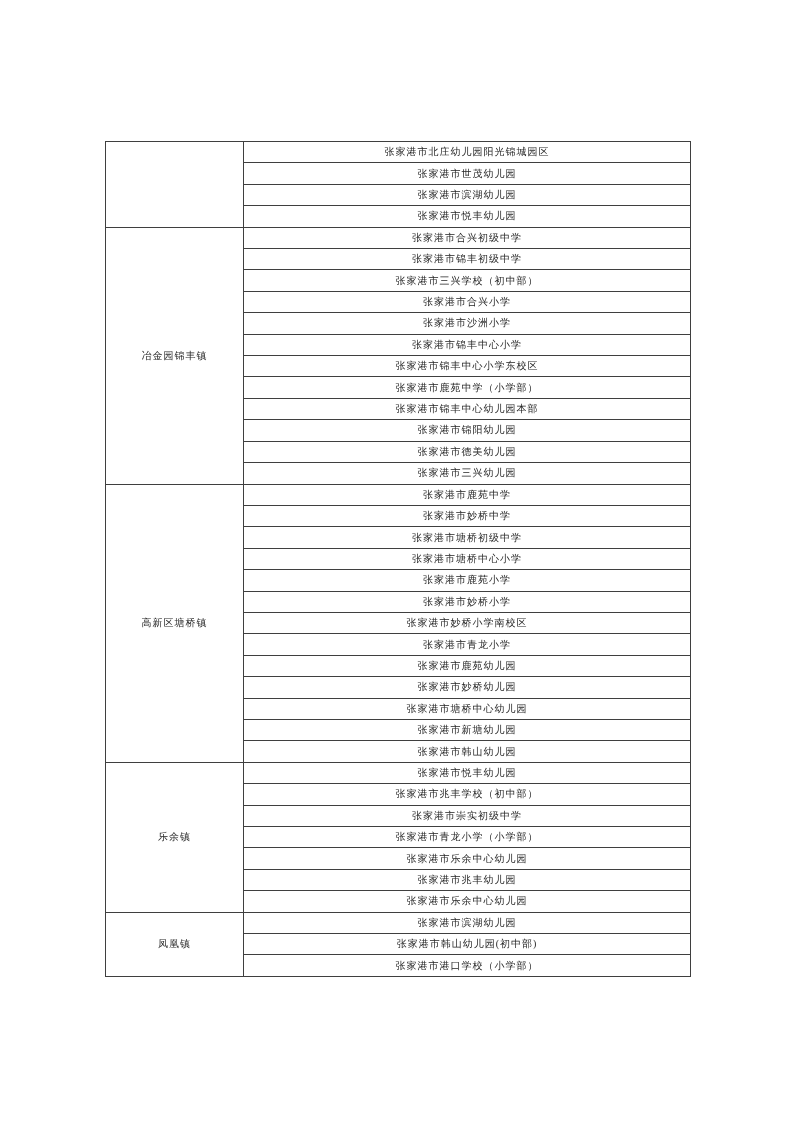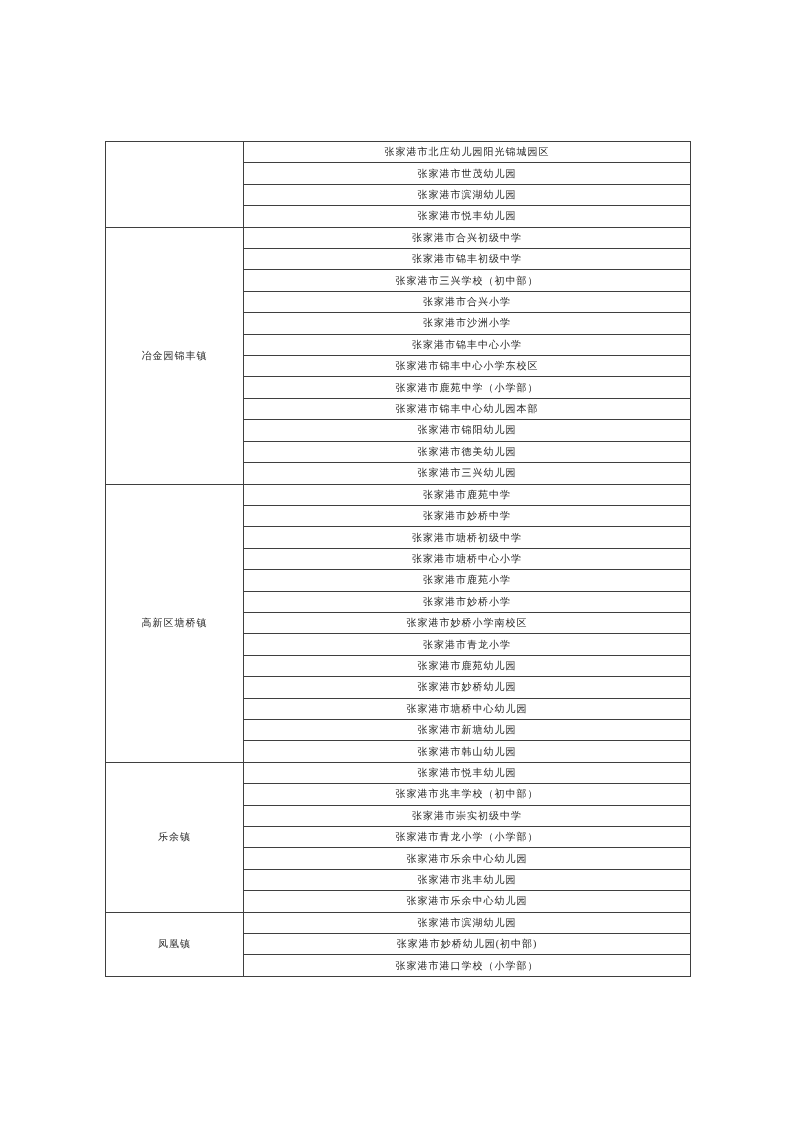--- a/index.html
+++ b/index.html
@@ -159,20 +159,20 @@
           <td class="school-cell">张家港市兆丰幼儿园</td>
         </tr>
         <tr>
           <td class="school-cell">张家港市乐余中心幼儿园</td>
         </tr>
         <tr>
           <td class="label-cell" rowspan="3">凤凰镇</td>
           <td class="school-cell">张家港市滨湖幼儿园</td>
         </tr>
         <tr>
-          <td class="school-cell">张家港市妙桥幼儿园(初中部)</td>
+          <td class="school-cell">张家港市韩山幼儿园(初中部)</td>
         </tr>
         <tr>
           <td class="school-cell">张家港市港口学校（小学部）</td>
         </tr>
       </tbody>
   </table>
 </div>
 
 </body></html>

